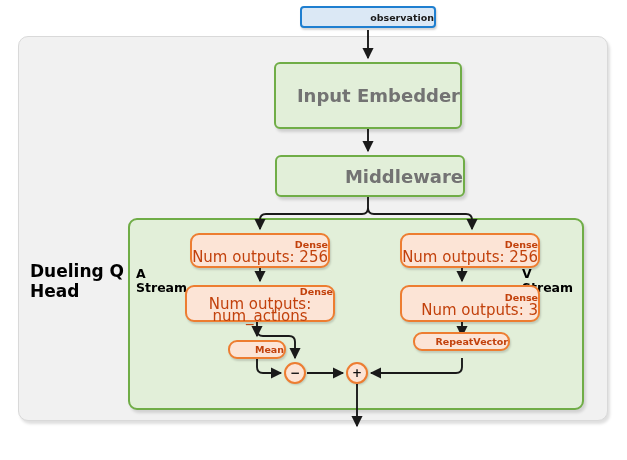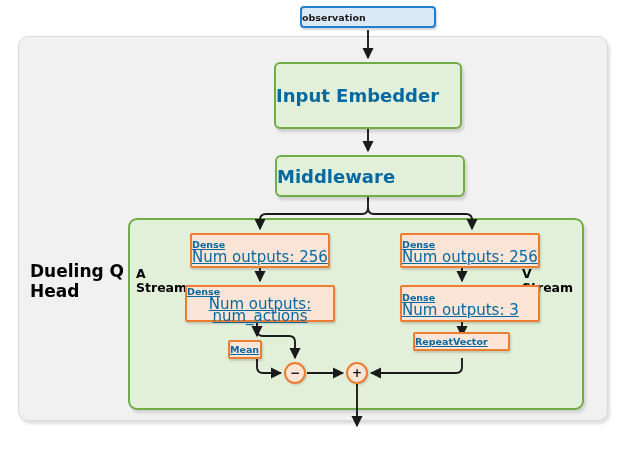--- a/index.html
+++ b/index.html
@@ -26,21 +26,21 @@
     width: 627px;
     height: 460px;
     pointer-events: none;
     z-index: 5;
   }
   .node {
     position: absolute;
     box-sizing: border-box;
     display: flex;
     flex-direction: column;
-    align-items: flex-start;
+    align-items: flex-end;
     justify-content: center;
     text-align: center;
     z-index: 6;
   }
 
   
   .outer-container {
     position: absolute;
     left: 18px;
     top: 36px;
@@ -76,33 +76,32 @@
     font-weight: 600;
     color: #1a1a1a;
     box-shadow: 1px 2px 2px rgba(0,0,0,0.17);
   }
 
   
   .green-box {
     background: #e2efd9;
     border: 2px solid #70ad47;
     border-radius: 6px;
-    color: #0369a1;
+    color: #737373;
     font-weight: bold;
     box-shadow: 2px 3px 3px rgba(0,0,0,0.14);
   }
 
   
   .orange-box {
     background: #fce4d6;
     border: 2px solid #ed7d31;
-    border-radius: 2px;
-    color: #0369a1;
+    border-radius: 9px;
+    color: #c2410c;
     box-shadow: 1px 2px 2px rgba(0,0,0,0.15);
-    text-decoration: underline;
   }
   .orange-box .line1 {
     font-size: 9.5px;
     font-weight: bold;
     line-height: 12px;
   }
   .orange-box .line2 {
     font-size: 15px;
     font-weight: normal;
     line-height: 12px;
@@ -228,21 +227,21 @@
   <div class="node orange-box" style="left:190px; top:233px; width:140px; height:35px;">
     <span class="line1">Dense</span>
     <span class="line2">Num outputs: 256</span>
   </div>
 
   <div class="node orange-box" style="left:185px; top:285px; width:150px; height:37px;">
     <span class="line1">Dense</span>
     <span class="line2">Num outputs: num_actions</span>
   </div>
 
-  <div class="node orange-box" style="left:228px; top:340px; width:34px; height:19px;">
+  <div class="node orange-box" style="left:228px; top:340px; width:58px; height:19px;">
     <span class="single">Mean</span>
   </div>
 
   <div class="node orange-box" style="left:400px; top:233px; width:140px; height:35px;">
     <span class="line1">Dense</span>
     <span class="line2">Num outputs: 256</span>
   </div>
 
   <div class="node orange-box" style="left:400px; top:285px; width:140px; height:37px;">
     <span class="line1">Dense</span>

